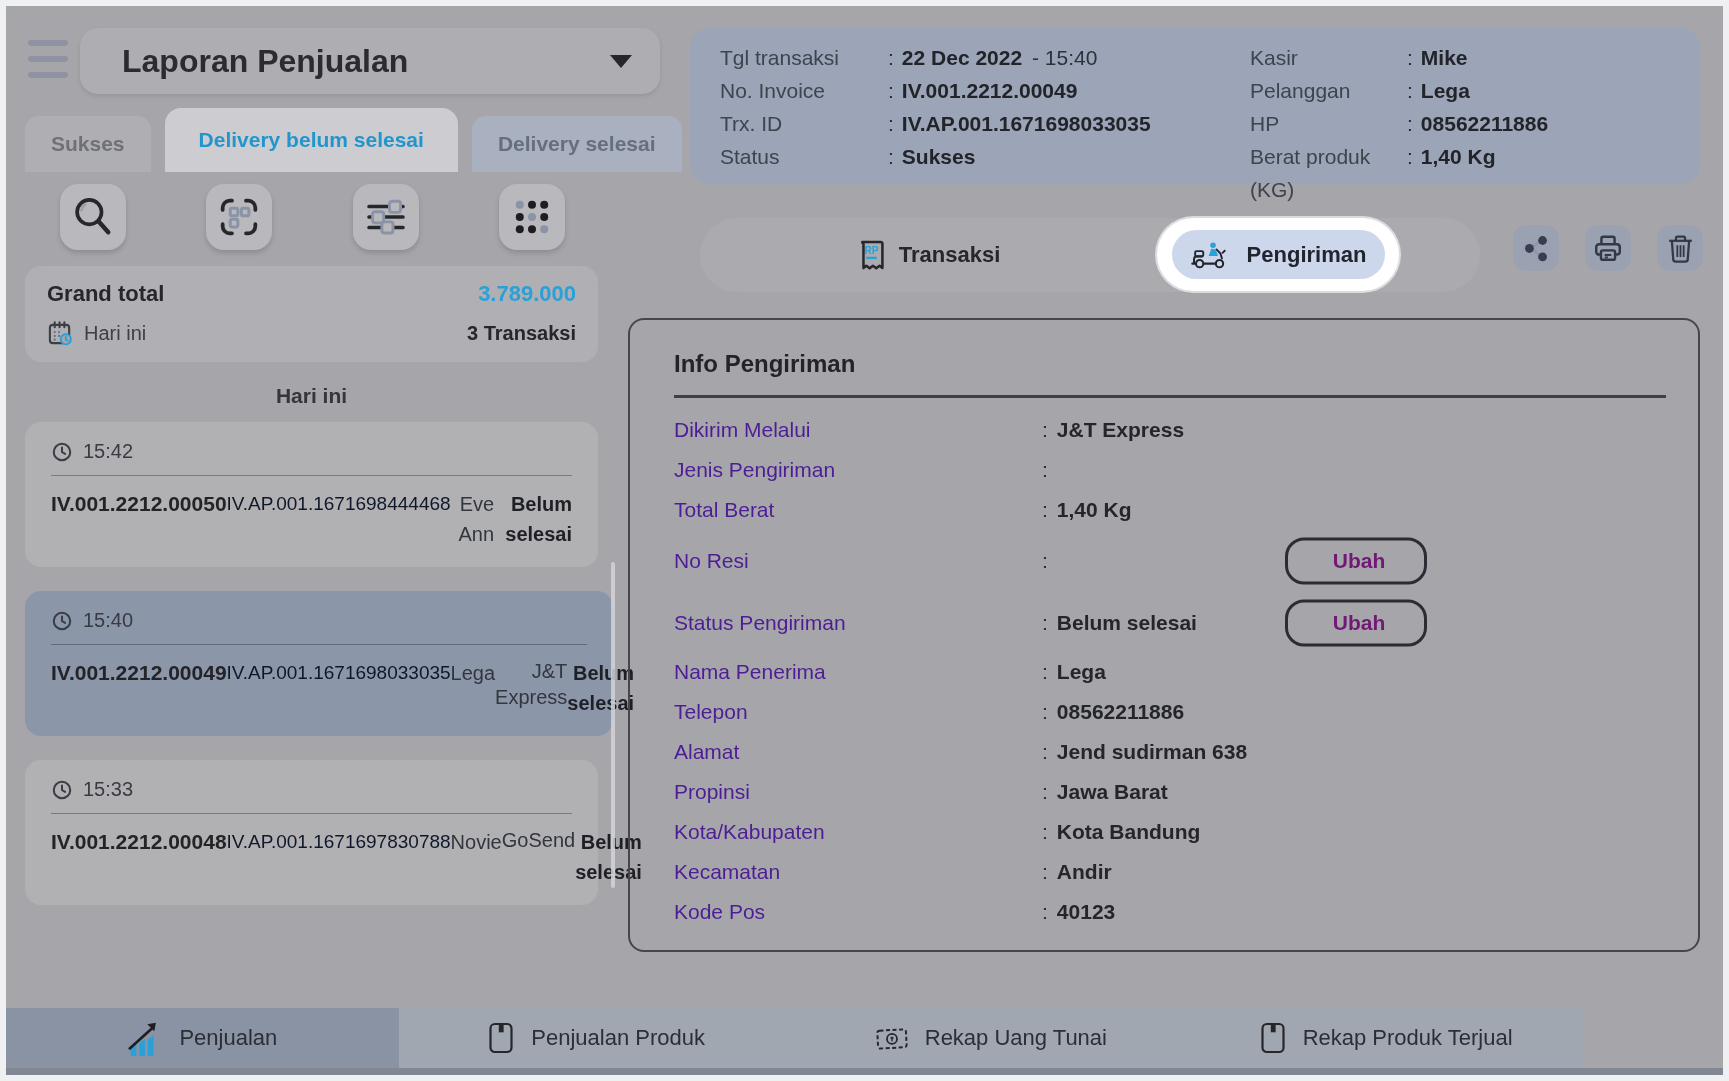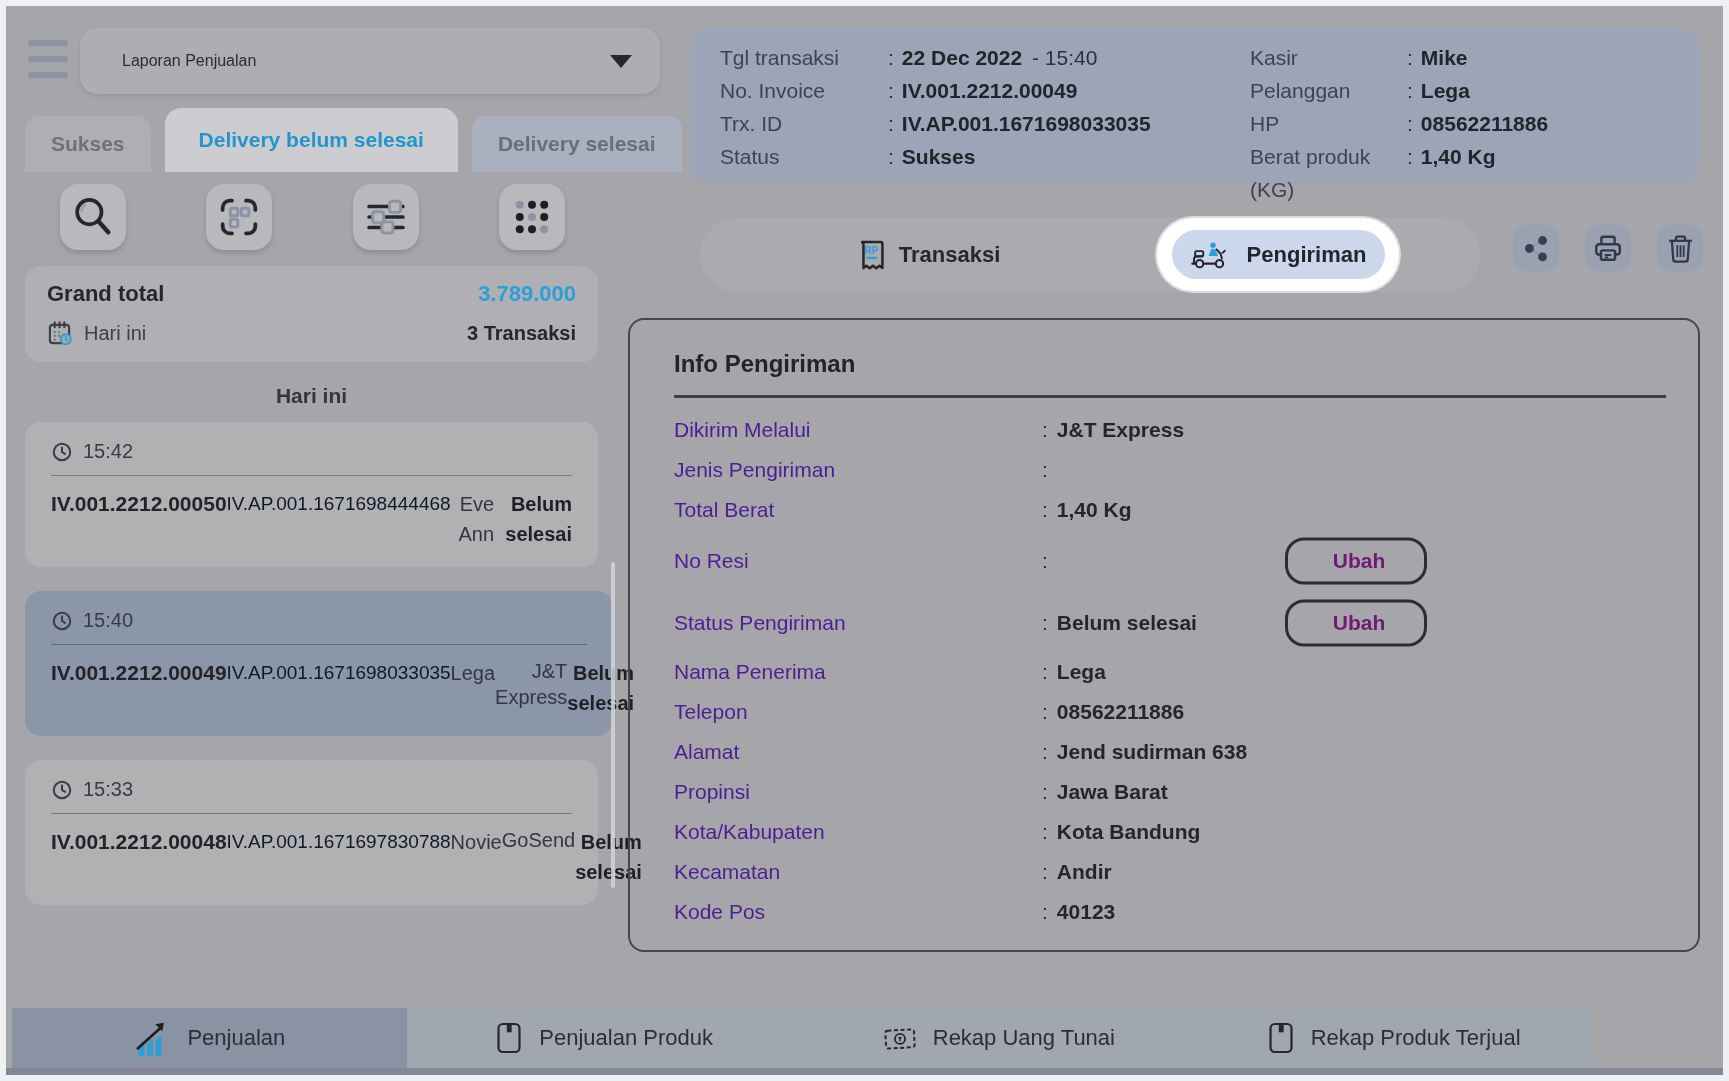--- a/index.html
+++ b/index.html
@@ -12,21 +12,21 @@
   .frame{position:absolute;inset:0;border:6px solid #eef0f2;pointer-events:none;z-index:60;}
 
   
   .hamburger{position:absolute;left:28px;top:40px;width:40px;height:38px;display:flex;flex-direction:column;justify-content:space-between;cursor:pointer;}
   .hamburger span{height:6px;border-radius:3px;background:#8d93a2;}
   .dropdown{
     position:absolute;left:80px;top:28px;width:580px;height:66px;border-radius:18px;
     background:#aeaeb2;display:flex;align-items:center;padding:0 28px;box-sizing:border-box;
     box-shadow:0 2px 4px rgba(0,0,0,.10);cursor:pointer;
   }
-  .dropdown .title{font-size:16px;font-weight:400;color:#2b2b30;margin-left:14px;}
+  .dropdown .title{font-size:32px;font-weight:700;color:#2b2b30;margin-left:14px;}
   .caret{margin-left:auto;width:0;height:0;border-left:11px solid transparent;border-right:11px solid transparent;border-top:13px solid #26262b;}
 
   
   .ftabs{position:absolute;left:25px;top:108px;height:64px;display:flex;align-items:flex-end;gap:14px;z-index:1;}
   .ftab{height:56px;display:flex;align-items:center;justify-content:center;
     border-radius:14px 14px 0 0;background:#afafb3;color:#6e7278;font-size:21px;font-weight:600;
     padding:0 26px;white-space:nowrap;cursor:pointer;}
   .ftab.active{height:64px;background:#cdcdd1;color:#2196cc;border-radius:16px 16px 0 0;padding:0 34px;}
   .ftab.bluish{background:#a9b0bf;color:#676f7e;}
 
@@ -98,21 +98,21 @@
   .info-row.r-noresi{margin-top:4px;margin-bottom:8px;}
   .info-row.r-status{margin-bottom:2px;}
   .info-label{width:368px;flex:none;color:#4c1d95;}
   .info-colon{color:#2a2c33;margin-right:9px;}
   .info-value{font-weight:700;color:#24262c;}
   .ubah-btn{position:absolute;left:611px;top:50%;transform:translateY(-50%);width:142px;height:47px;border:3px solid #2b2d35;border-radius:19px;
     background:transparent;display:flex;align-items:center;justify-content:center;
     font-size:21px;font-weight:700;color:#701a75;cursor:pointer;font-family:inherit;padding-left:12px;}
 
   
-  .bottom-nav{position:absolute;left:12px;top:1008px;width:1579px;height:60px;display:flex;z-index:5;}
+  .bottom-nav{position:absolute;left:4px;top:1008px;width:1579px;height:60px;display:flex;z-index:5;}
   .nav-item{flex:1;display:flex;align-items:center;justify-content:center;gap:16px;background:var(--navin,#a1a7b1);cursor:pointer;}
   .nav-item.active{background:var(--navact,#8a93a3);}
   .nav-item .lbl{font-size:22px;font-weight:500;color:#2b2e35;}
   .bottom-band{position:absolute;left:0;top:1068px;width:1729px;height:8px;background:#828893;z-index:5;}
 
   svg{display:block;}
 </style>
 </head>
 <body>
 

